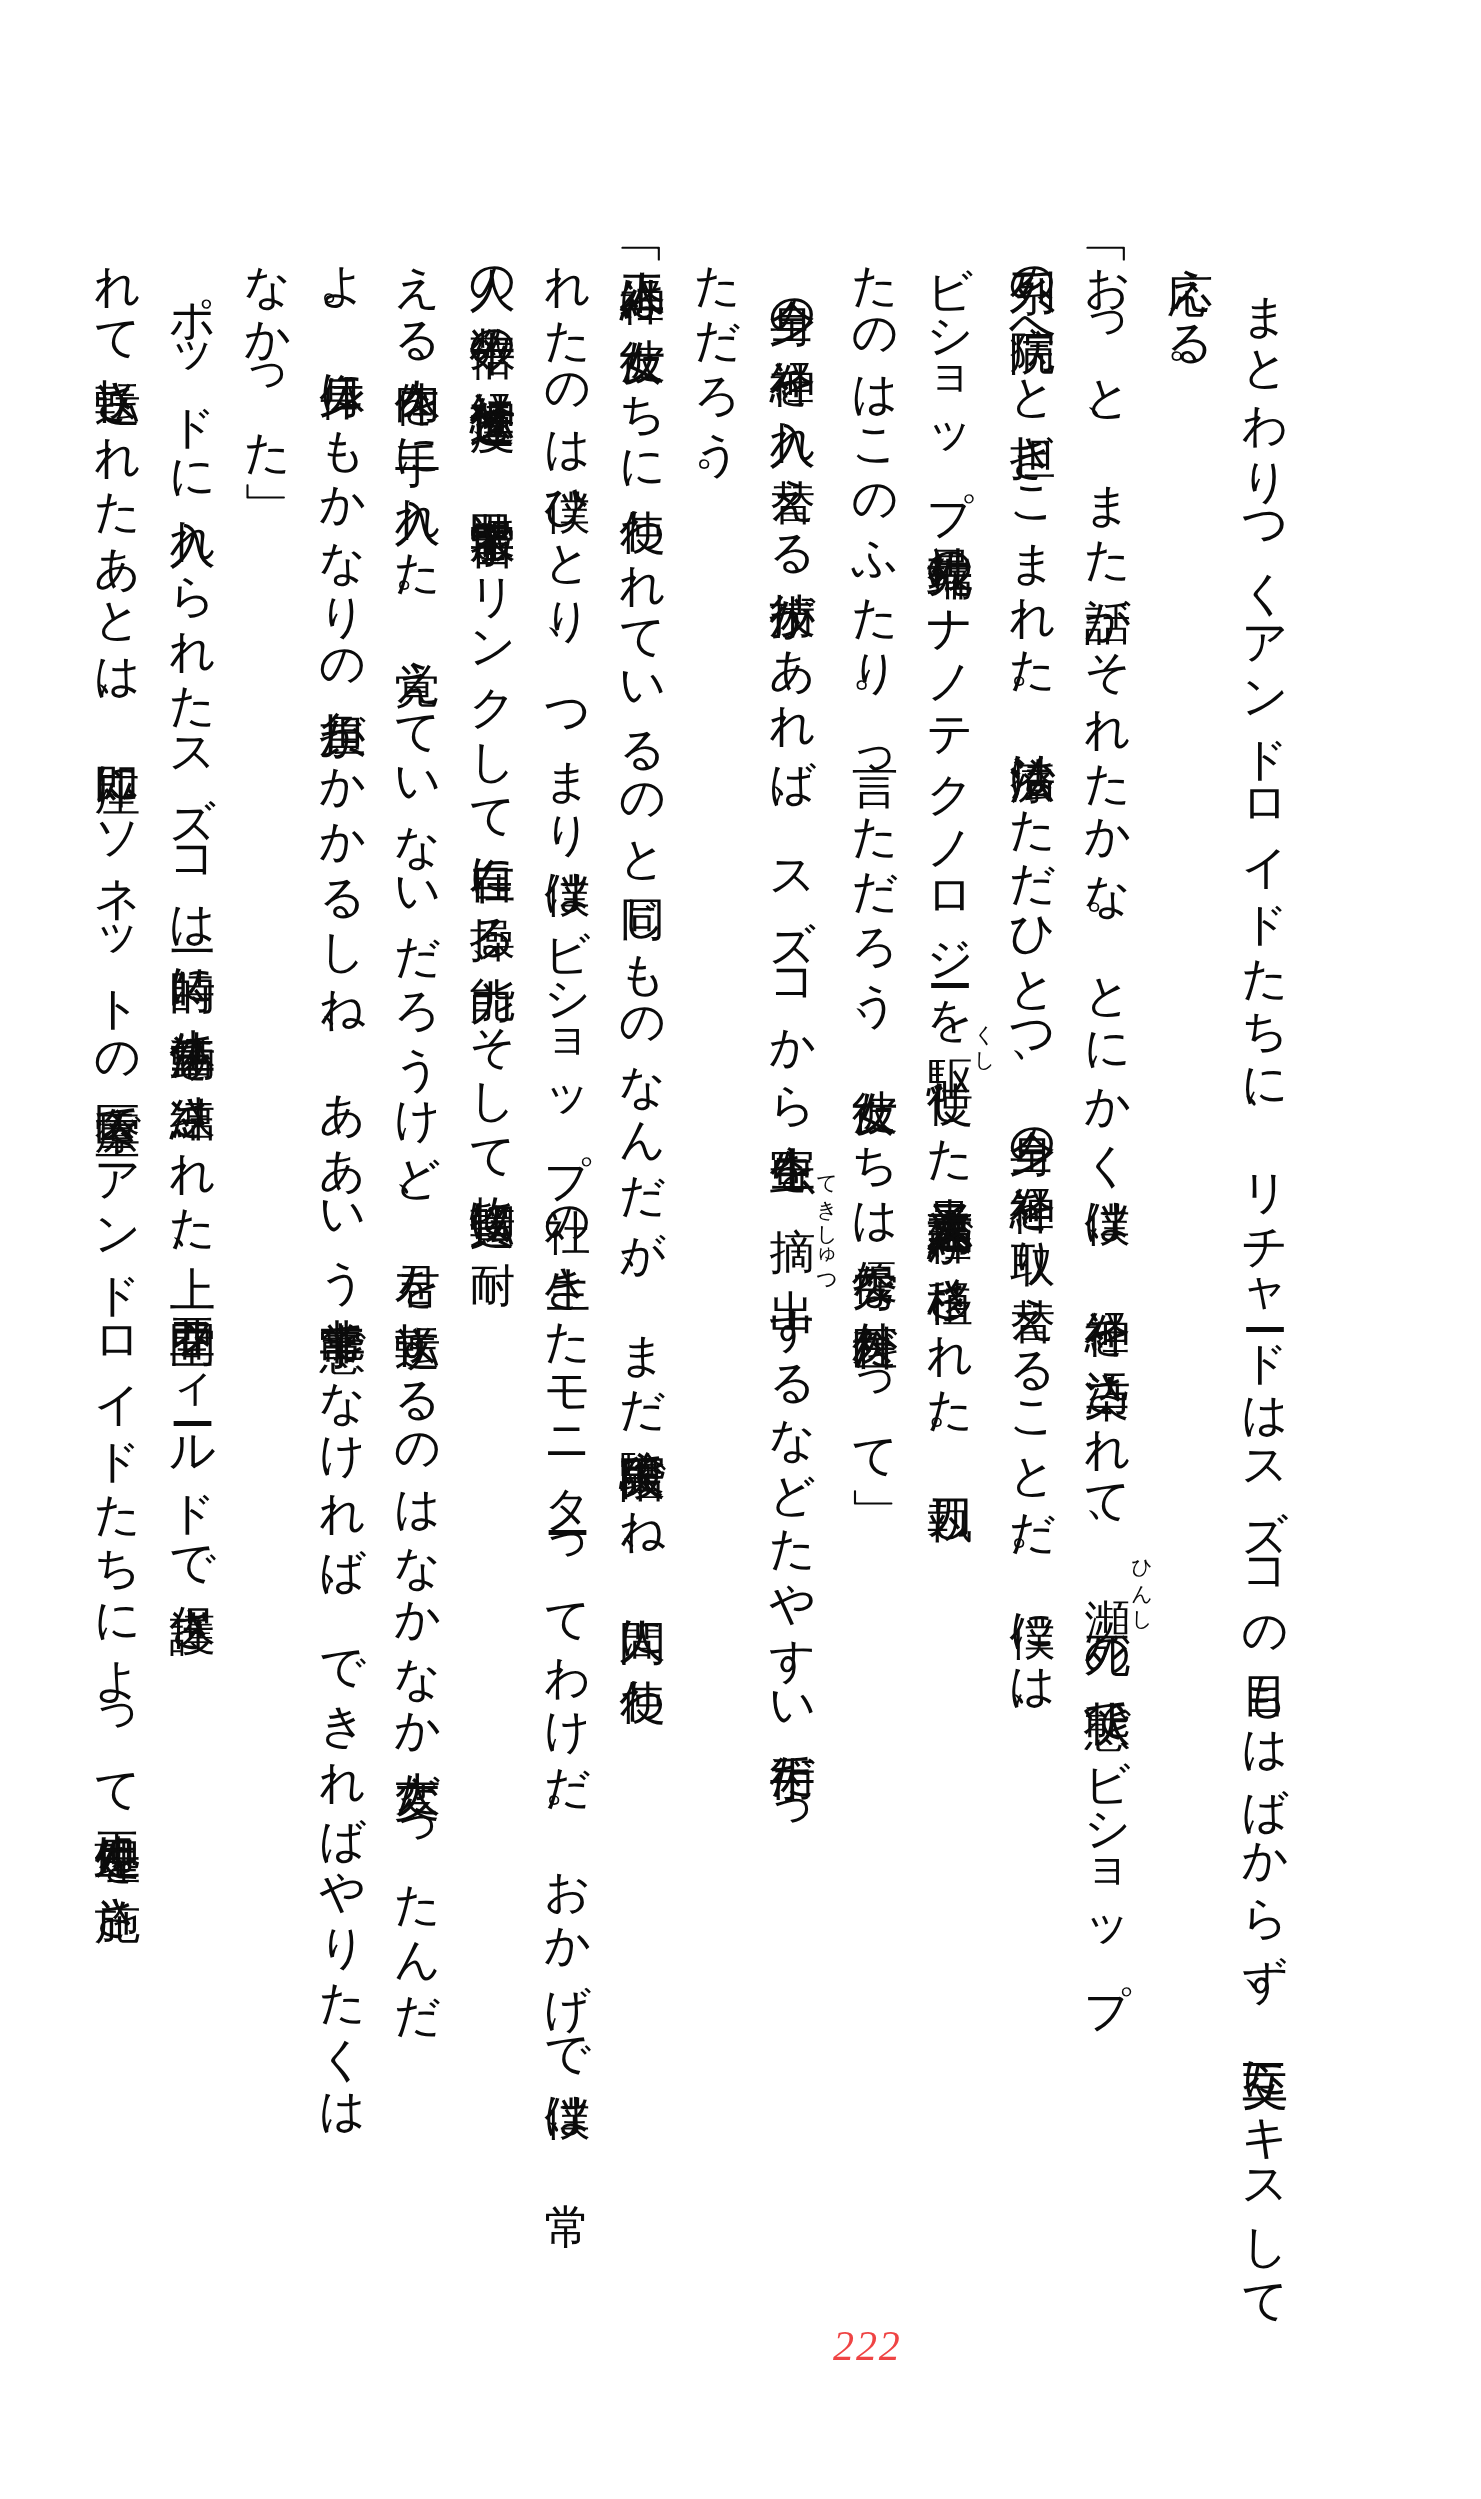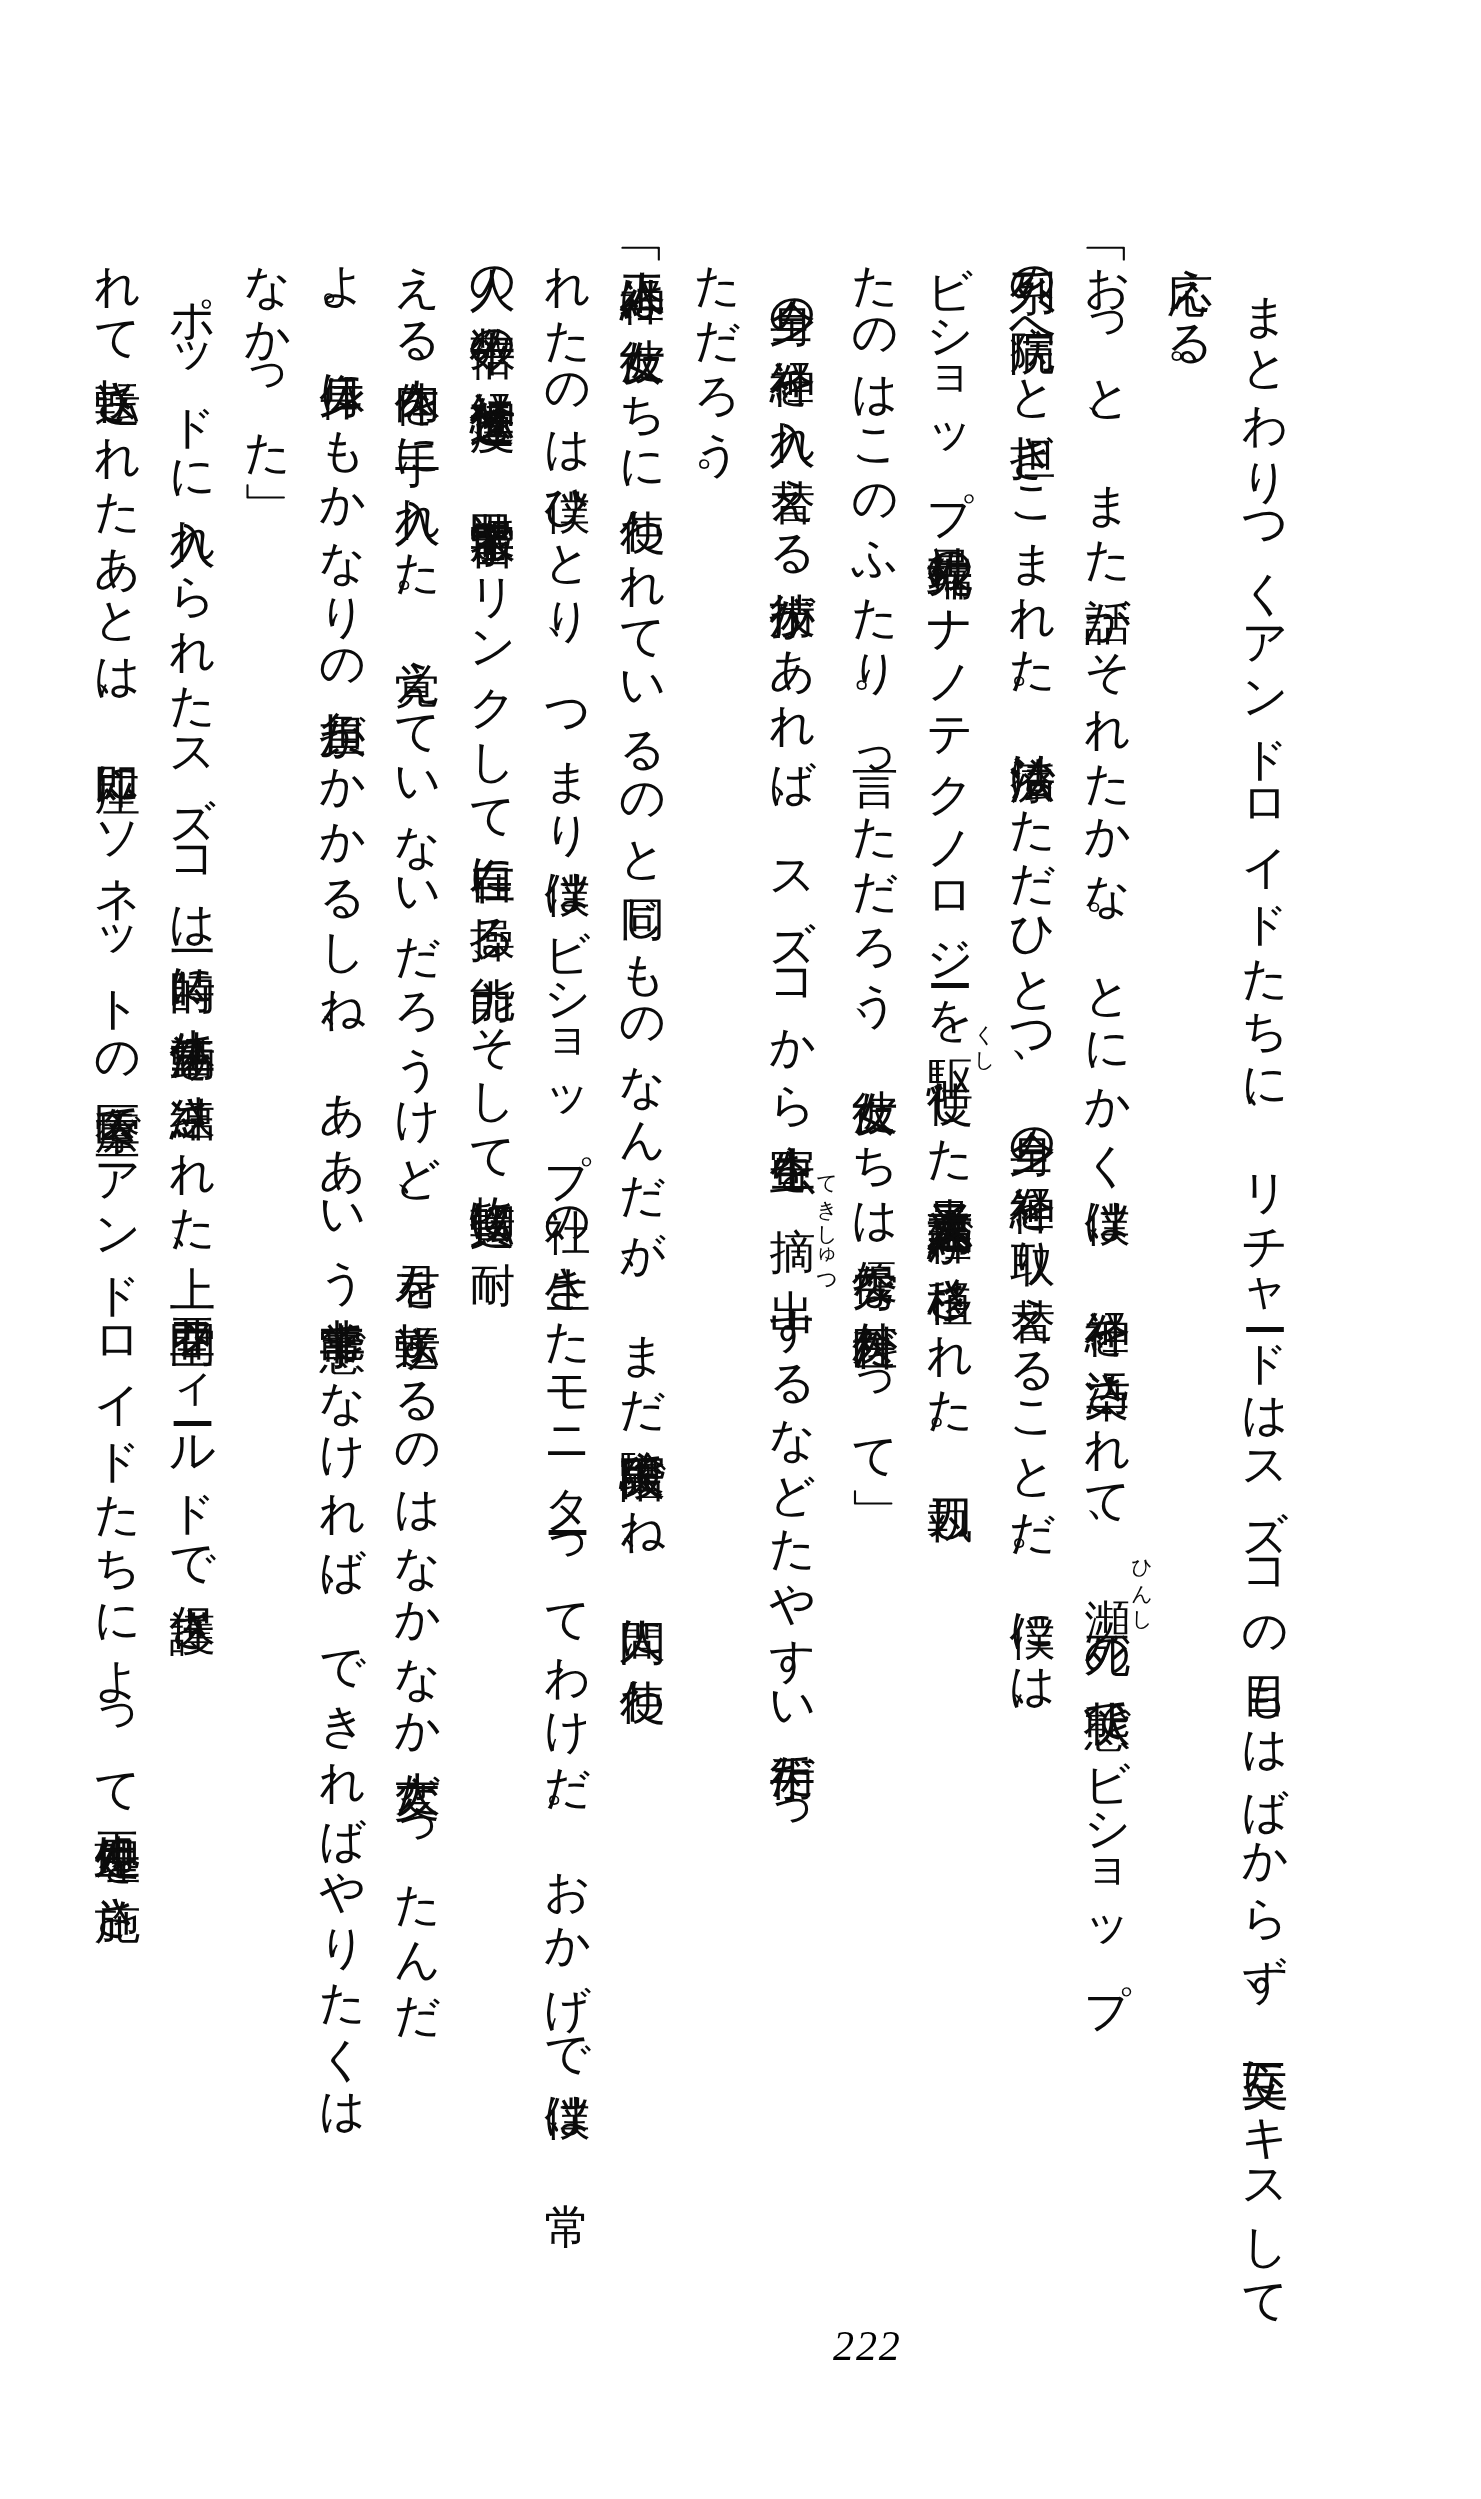--- a/index.html
+++ b/index.html
@@ -53,21 +53,21 @@
     font-size: 21px;
     letter-spacing: 0.9px;
     font-weight: 400;
   }
   .page-number {
     position: absolute;
     left: 833px;
     top: 2322px;
     font-size: 42px;
     font-style: italic;
-    color: #000000;
+    color: #ef4444;
     letter-spacing: 1.9px;
   }
 </style>
 </head>
 <body>
 
 <div class="page">
   <main class="text-block" id="text-block">
       <div class="column indent">まとわりつくアンドロイドたちに、リチャードはスズコの目もはばからず、交互にキスして</div>
       <div class="column">応える。</div>

